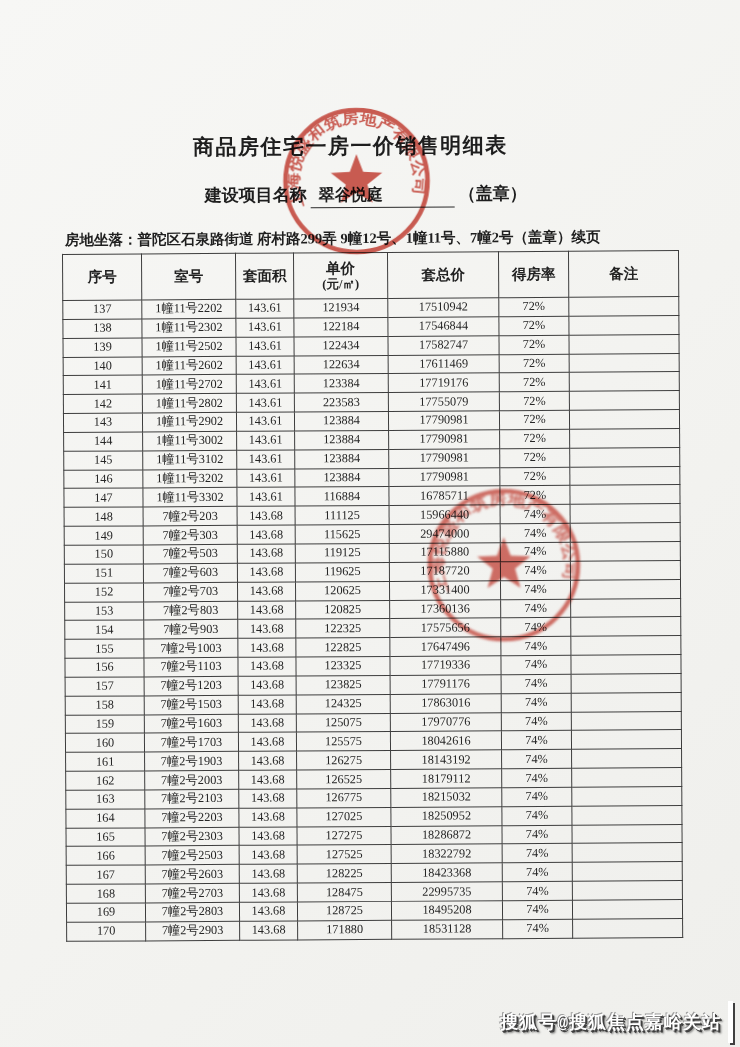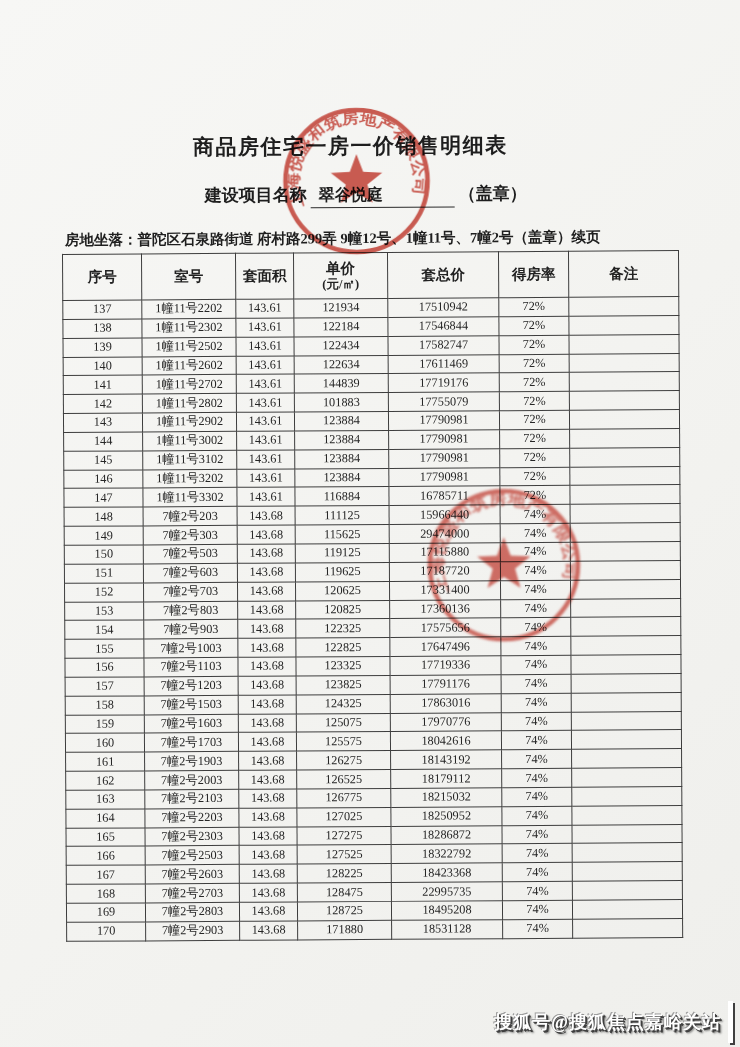--- a/index.html
+++ b/index.html
@@ -43,21 +43,21 @@
   .price-table th .th-sub{font-size:12.5px;font-weight:bold;}
   .price-table td{font-size:12.3px;color:#262626;}
 
   .stamp{position:absolute;mix-blend-mode:multiply;pointer-events:none;}
   .stamp-top{left:272px;top:95px;opacity:.88;filter:blur(.4px);}
   .stamp-mid{left:412px;top:475px;opacity:.78;filter:blur(1.1px);}
 
   .watermark{
     position:absolute;left:0;top:1000px;width:733px;height:44px;
     display:flex;justify-content:flex-end;align-items:center;gap:7px;
-    font-family:Liberation Serif, serif;
+    font-family:Liberation Mono, monospace;
   }
   .watermark .wm-text{
     font-size:18px;font-weight:bold;color:#ffffff;letter-spacing:1px;
     text-shadow:2px 2px 0 #3f3f3f,1px 1px 0 #555,-1px -1px 0 #9a9a9a,3px 3px 2px rgba(40,40,40,.55);
   }
   .watermark .wm-bar{
     display:inline-block;width:5px;height:42px;background:#ffffff;
     box-shadow:2px 2px 0 #3f3f3f;
   }
 </style>
@@ -131,30 +131,30 @@
             <td>143.61</td>
             <td>122634</td>
             <td>17611469</td>
             <td>72%</td>
             <td></td>
           </tr>
           <tr>
             <td>141</td>
             <td>1幢11号2702</td>
             <td>143.61</td>
-            <td>144839</td>
+            <td>123384</td>
             <td>17719176</td>
             <td>72%</td>
             <td></td>
           </tr>
           <tr>
             <td>142</td>
             <td>1幢11号2802</td>
             <td>143.61</td>
-            <td>101883</td>
+            <td>223583</td>
             <td>17755079</td>
             <td>72%</td>
             <td></td>
           </tr>
           <tr>
             <td>143</td>
             <td>1幢11号2902</td>
             <td>143.61</td>
             <td>123884</td>
             <td>17790981</td>

